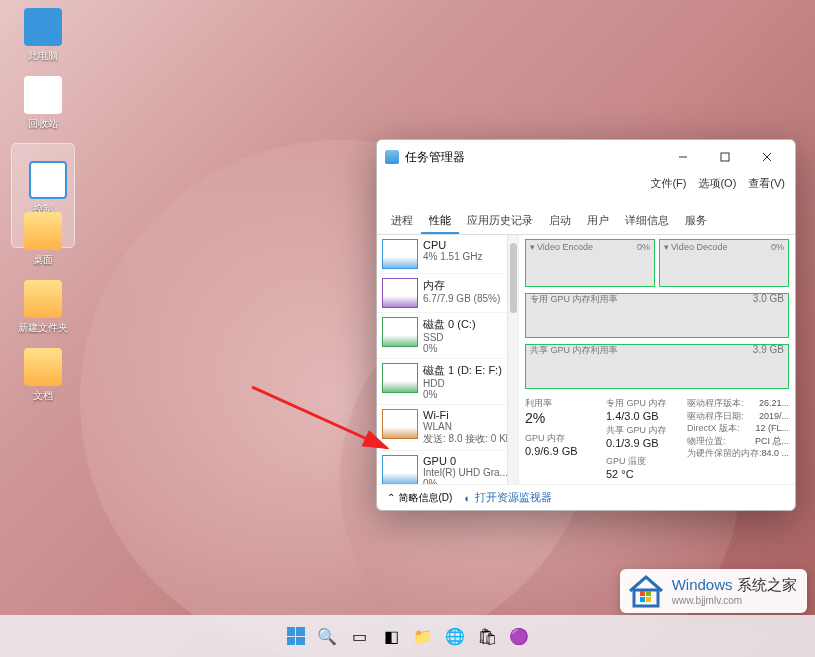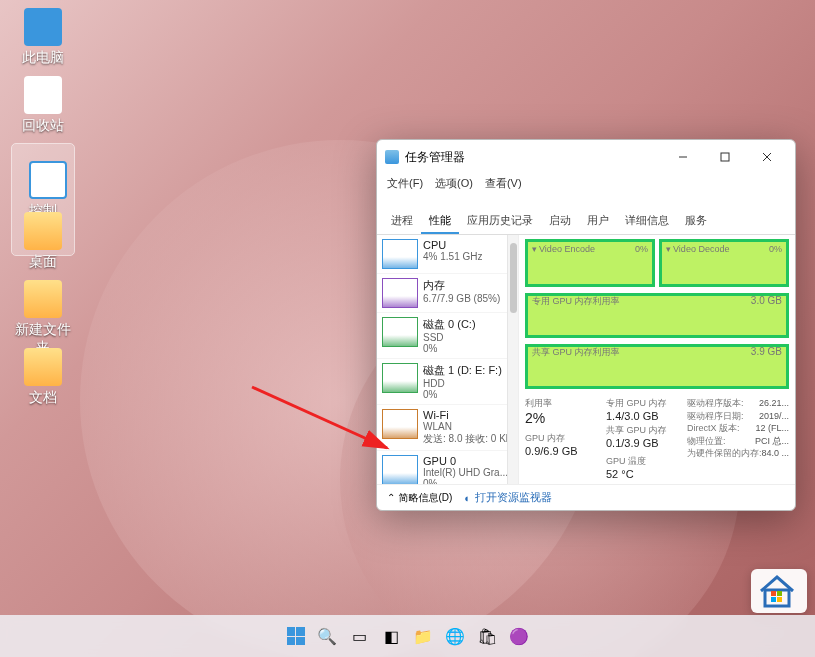--- a/index.html
+++ b/index.html
@@ -3,50 +3,50 @@
 <meta charset="utf-8">
 <style>
 * { margin: 0; padding: 0; box-sizing: border-box; font-family: "Microsoft YaHei", "Segoe UI", sans-serif; }
 body { width: 815px; height: 657px; overflow: hidden; position: relative; background: #d4a5a5; }
 .wallpaper { position: absolute; inset: 0; background: linear-gradient(135deg, #e8c5c5 0%, #d19999 30%, #c88a8a 50%, #b87575 70%, #a86060 100%); }
 .wallpaper::before { content:""; position:absolute; width:520px; height:520px; border-radius:50%; background:radial-gradient(circle, rgba(245,215,215,.6), rgba(200,140,140,.3)); top:140px; left:80px; }
 .wallpaper::after { content:""; position:absolute; width:400px; height:400px; border-radius:50%; background:radial-gradient(circle, rgba(240,200,200,.5), rgba(180,110,110,.3)); top:280px; left:340px; }
 
 .desktop-icon { position:absolute; width:62px; text-align:center; cursor:pointer; }
 .desktop-icon .glyph { width:38px; height:38px; margin:0 auto 3px; border-radius:4px; display:flex; align-items:center; justify-content:center; }
-.desktop-icon .lbl { color:#fff; font-size:14px; text-shadow:0 1px 2px rgba(0,0,0,.7);text-align:center; }
+.desktop-icon .lbl { color:#fff; font-size:10px; text-shadow:0 1px 2px rgba(0,0,0,.7);text-align:center; }
 .di-pc .glyph { background:#3a96dd; }
 .di-bin .glyph { background:#fff; }
 .di-tool .glyph { background:#fff; border:2px solid #3a96dd; }
 .di-fold .glyph { background:linear-gradient(#ffe08a,#ffb347); }
 .desktop-icon.sel { background:rgba(255,255,255,.25); outline:1px solid rgba(255,255,255,.6); border-radius:4px; padding:17px; }
 
 .taskmgr { position:absolute; top:139px; left:376px; width:420px; height:372px; background:#fff; border:1px solid #bbb; border-radius:6px; box-shadow:0 10px 40px rgba(0,0,0,.35); display:flex; flex-direction:column; font-size:11px; }
 .tm-title { display:flex; align-items:center; padding:6px 8px; }
 .tm-title .ico { width:14px; height:14px; background:linear-gradient(#7ec0e8,#3a96dd); border-radius:2px; margin-right:6px; }
 .tm-title .txt { flex:1; font-size:12px; }
 .tm-ctrls { display:flex; gap:2px; }
 .tm-ctrls .btn { width:40px; height:22px; display:flex; align-items:center; justify-content:center; border-radius:3px; }
-.tm-menu { display:flex; gap:12px; padding:2px 10px 4px; font-size:11px; color:#333; }
+.tm-menu { display:flex; gap:12px; padding:2px 10px 4px; font-size:11px; color:#333;justify-content:flex-end; }
 .tm-tabs { display:flex; padding:0 6px; border-bottom:1px solid #ddd; font-size:11px;margin-top:14px; }
 .tm-tabs .tab { padding:4px 8px; color:#444; cursor:pointer; }
 .tm-tabs .tab.active { border-bottom:2px solid #3a96dd; color:#000; }
 .tm-body { flex:1; display:flex; overflow:hidden; }
 .tm-left { width:142px; border-right:1px solid #eee; overflow:hidden; position:relative; }
 .res-item { display:flex; padding:4px 5px; gap:5px; cursor:pointer; border-bottom:1px solid #f4f4f4; }
 .res-item.sel { background:#e5f1fb; }
 .res-thumb { width:36px; height:30px; border:1px solid #aaa; position:relative; flex-shrink:0; background:#fff; }
 .res-thumb::after { content:""; position:absolute; left:0; right:0; bottom:0; height:40%; background:linear-gradient(to top, currentColor, transparent); opacity:.7; }
 .res-info { flex:1; min-width:0; }
 .res-info .t1 { font-size:11px; color:#222; white-space:nowrap; overflow:hidden; text-overflow:ellipsis; }
 .res-info .t2 { font-size:10px; color:#666; white-space:nowrap; overflow:hidden; text-overflow:ellipsis; }
 .res-info .t3 { font-size:10px; color:#666; white-space:nowrap; overflow:hidden; text-overflow:ellipsis; }
 .tm-right { flex:1; padding:4px 6px; overflow:hidden; display:flex; flex-direction:column; }
 .gr-row { display:flex; gap:4px; }
-.graph { border:3px solid #22c55e; flex:1; position:relative; background:#bef264; }
+.graph { border:1px solid #22c55e; flex:1; position:relative; background:#e5e5e5; }
 .graph .hdr { position:absolute; top:2px; left:4px; font-size:9px; color:#777; }
 .graph .pct { position:absolute; top:2px; right:4px; font-size:9px; color:#777; }
 .graph-sm { height:48px; }
 .graph-row2 { height:36px; margin-top:6px; position:relative; }
 .graph-row2 .cap { position:absolute; top:-1px; right:4px; font-size:10px; color:#777; }
 .graph-row2 .lab { position:absolute; top:-1px; left:4px; font-size:9px; color:#777; }
 .stats { display:flex; margin-top:8px; gap:1px; font-size:10px; }
 .stats .col { flex:1; }
 .stats .lbl { color:#777; font-size:9px; }
 .stats .val { color:#222; font-size:14px; }
@@ -278,20 +278,24 @@
   <svg class="house" viewBox="0 0 40 36">
     <path d="M4 18 L20 4 L36 18" fill="none" stroke="#2a6db8" stroke-width="3"></path>
     <rect x="8" y="17" width="24" height="16" fill="none" stroke="#2a6db8" stroke-width="3"></rect>
     <g transform="translate(14,18)">
         <rect width="5" height="5" fill="#f25022"></rect>
         <rect x="6" width="5" height="5" fill="#7fba00"></rect>
         <rect y="6" width="5" height="5" fill="#00a4ef"></rect>
         <rect x="6" y="6" width="5" height="5" fill="#ffb900"></rect>
       </g>
   </svg>
+  <div>
+    <div><span class="txt1">Windows</span> <span class="txt1" style="color:#333">系统之家</span></div>
+    <div class="txt2">www.bjjmlv.com</div>
+  </div>
 </div>
 
 <div class="tbar">
   <div class="ticon">
       <div class="win">
         <div></div>
         <div></div>
         <div></div>
         <div></div>
       </div>

